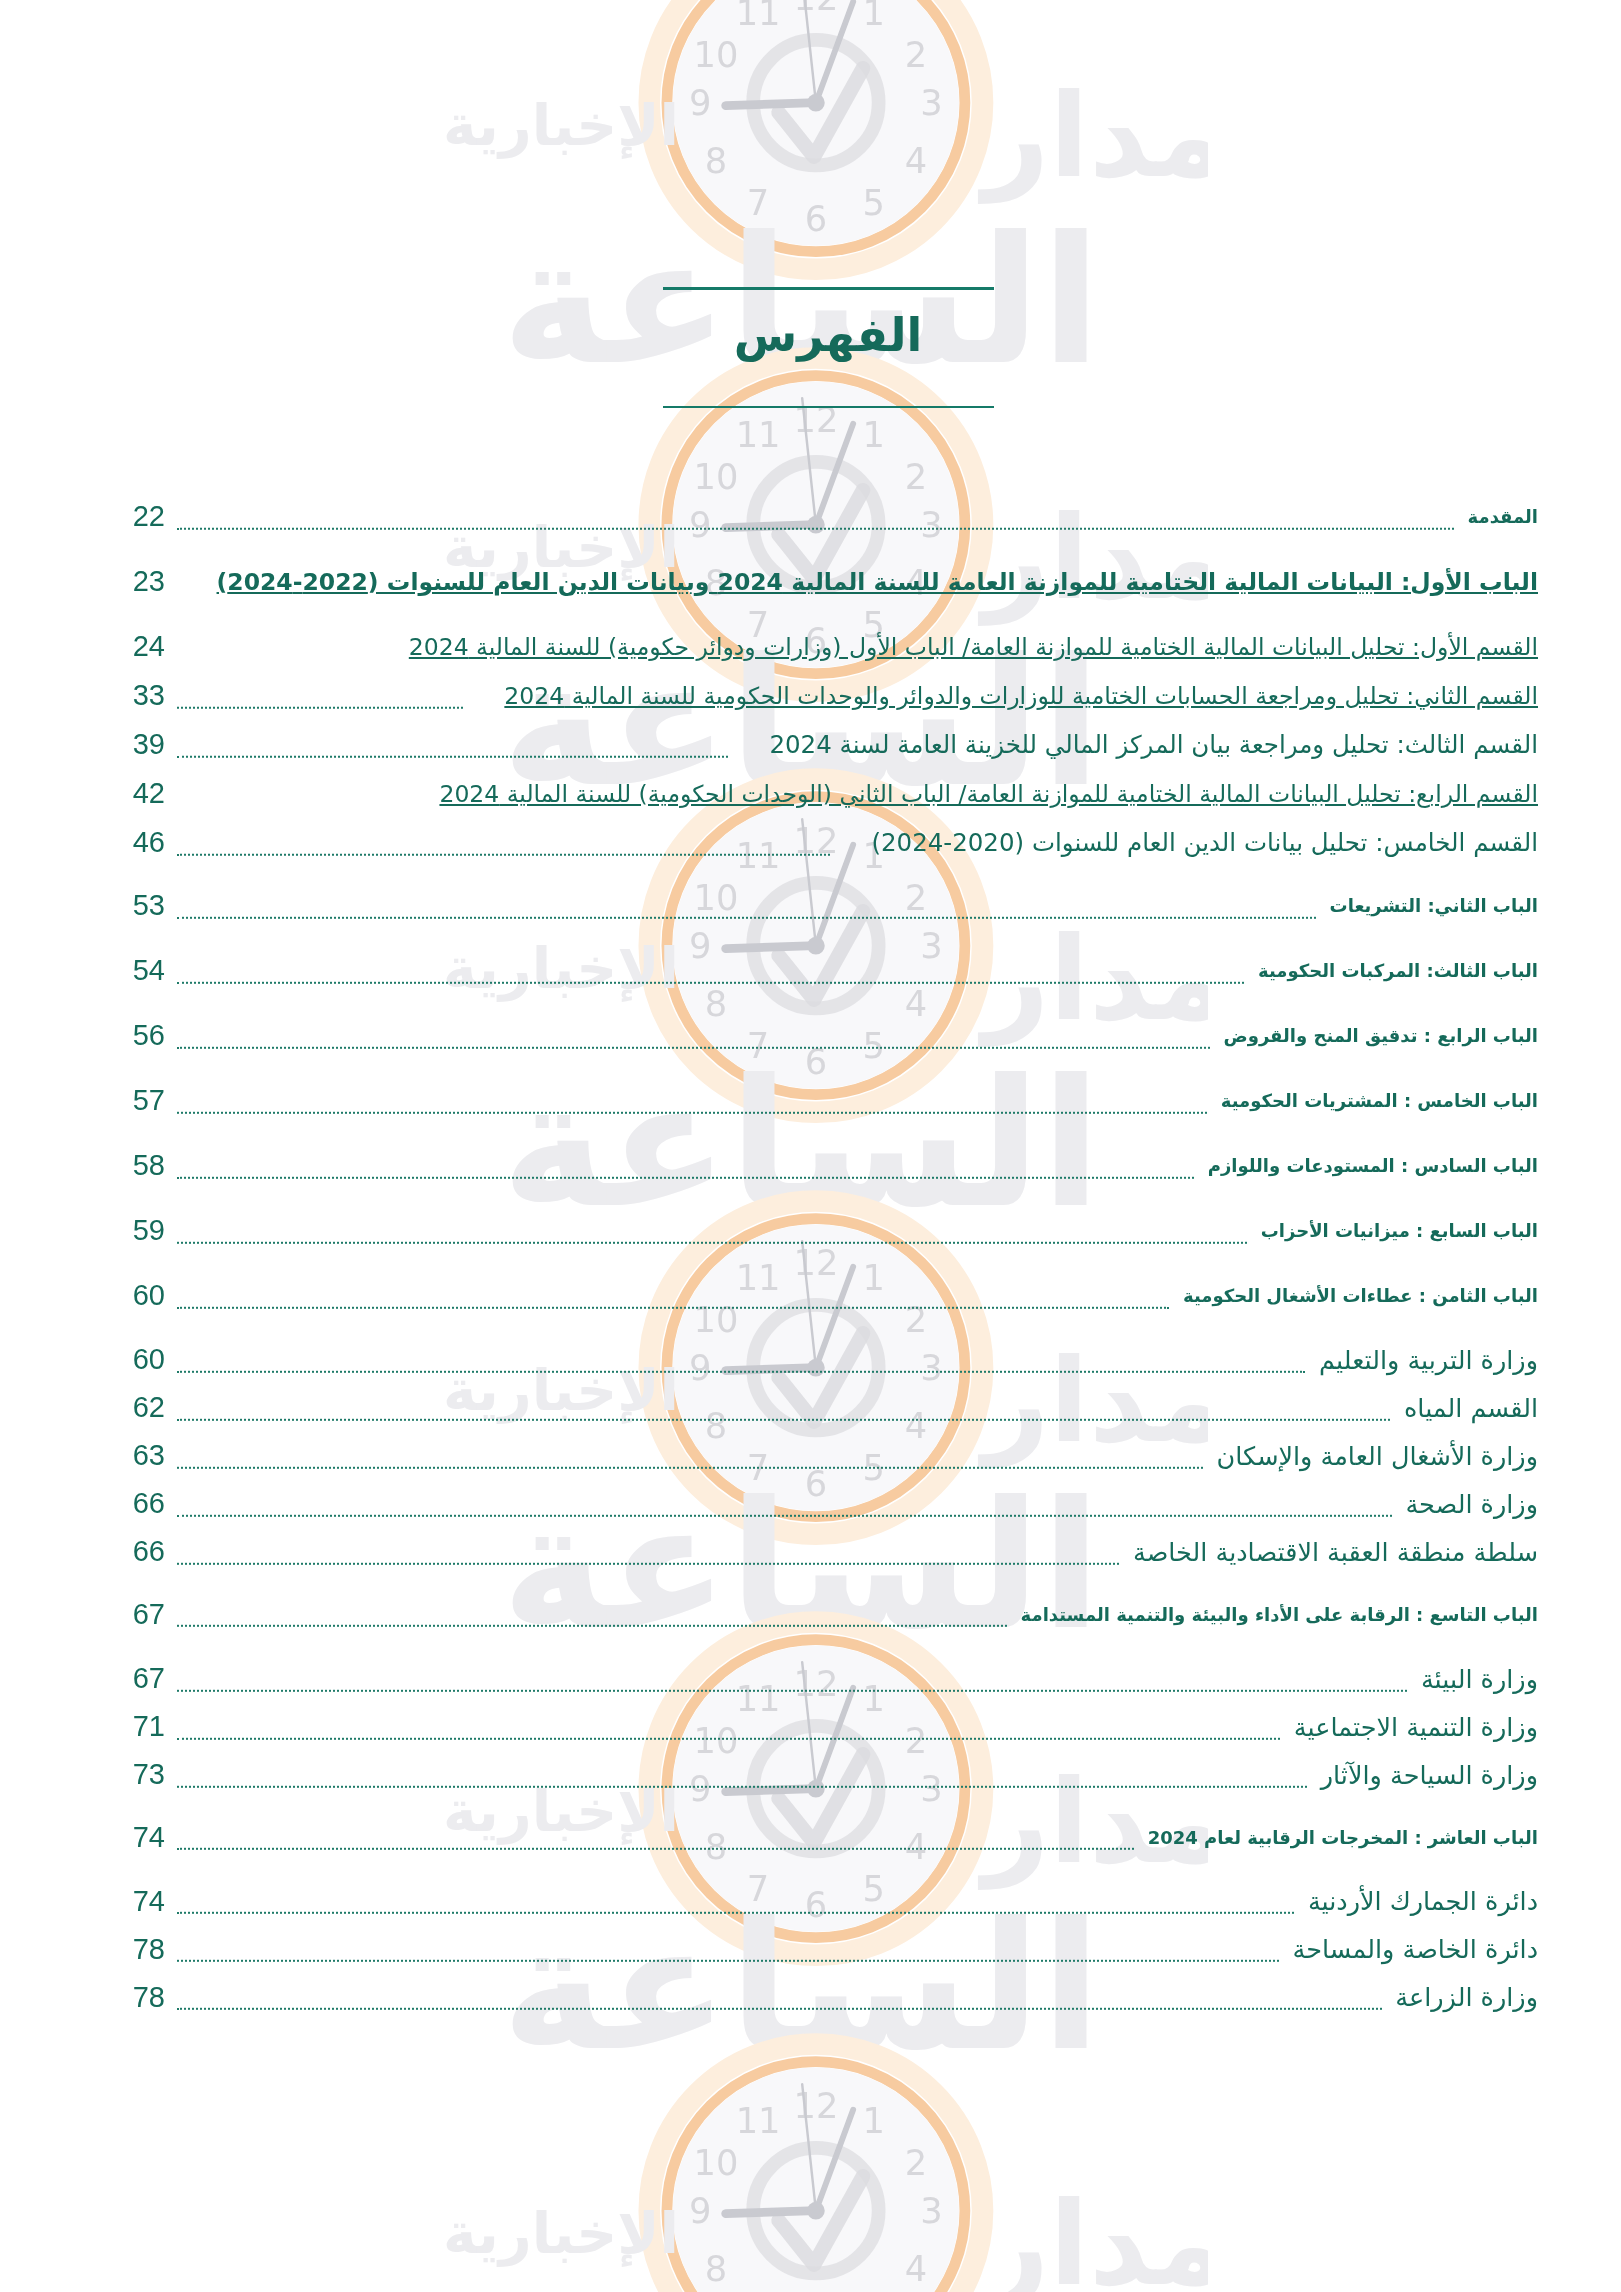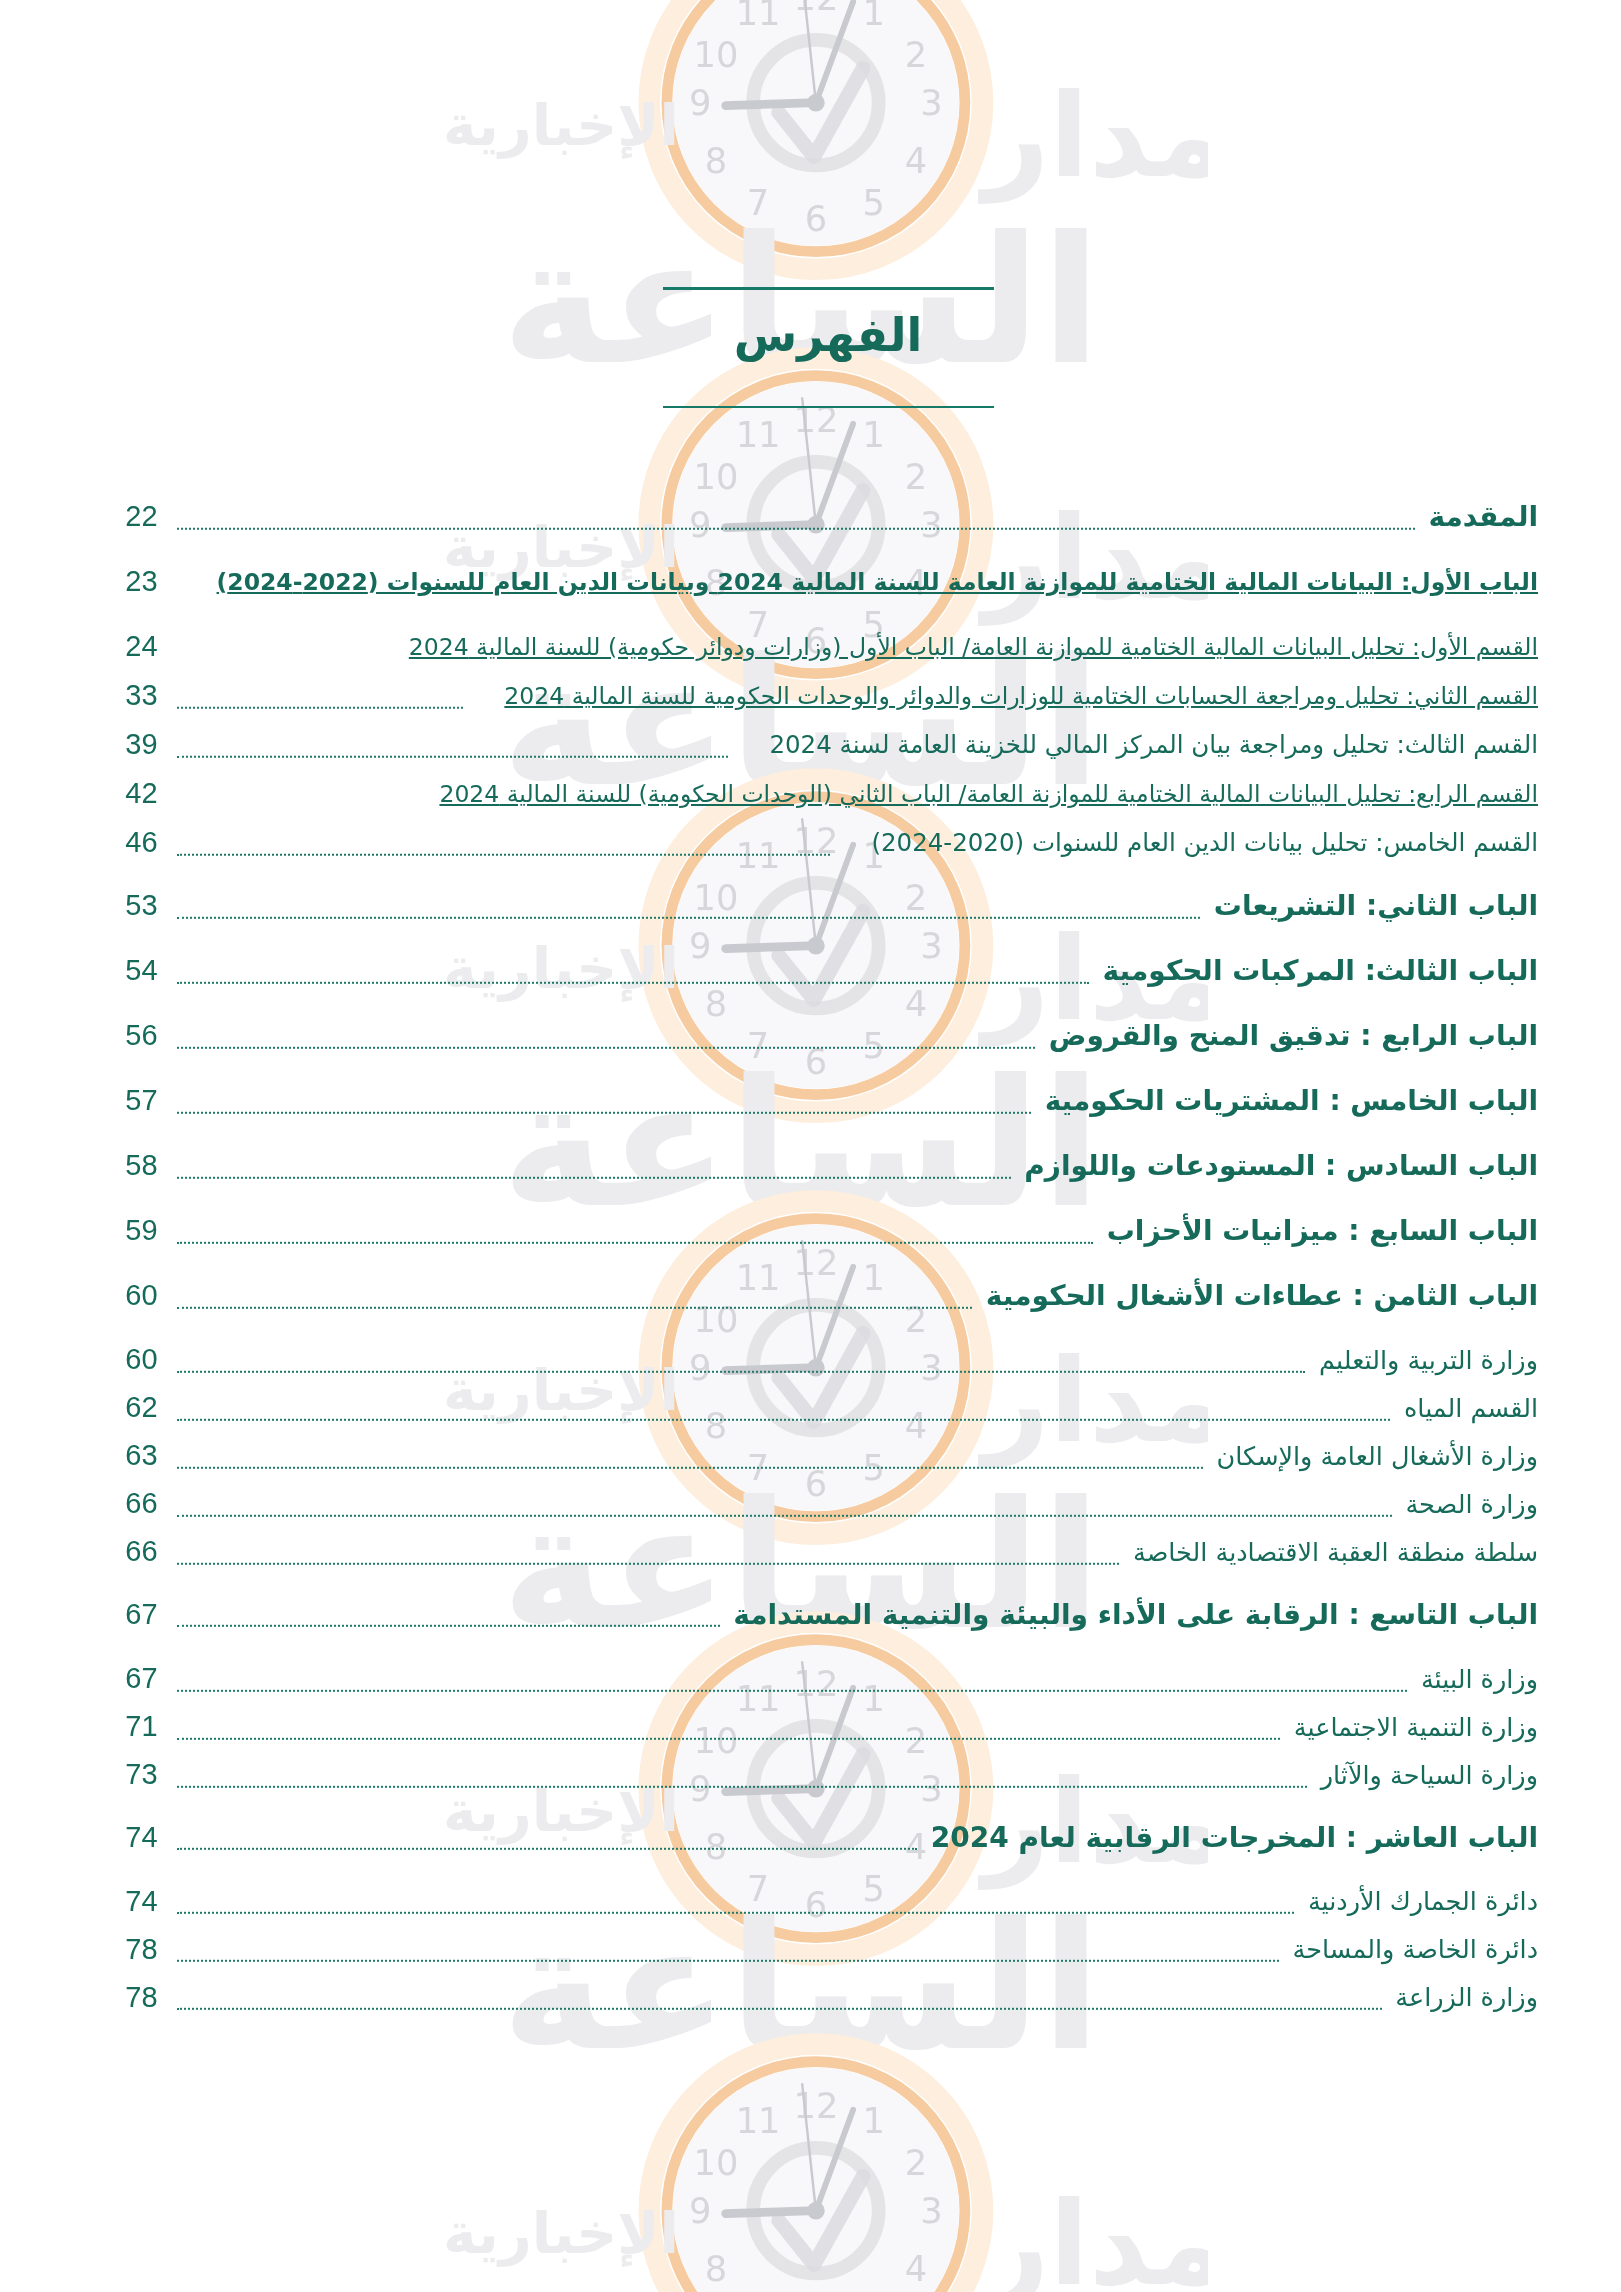--- a/index.html
+++ b/index.html
@@ -23,36 +23,36 @@
   .titlebox .rule{height:2.9px;background:#157a68;}
   .titlebox h1{
     margin:15.7px 0 41px;
     font-size:46px;line-height:59px;font-weight:bold;
     color:#156a5a;
   }
   .toc{direction:rtl;margin-top:76px;}
   .row{display:flex;align-items:center;}
   .row .lbl{color:#156a5a;white-space:nowrap;flex:none;}
   .row.ch{height:65px;}
-  .row.ch .lbl{font-weight:bold;font-size:28px;}
+  .row.ch .lbl{font-weight:bold;font-size:18px;}
   .row.sec{height:49px;}
   .row.sec .lbl{font-weight:normal;font-size:24.5px;margin-left:28px;}
   .row.sub{height:48px;}
   .row.sub .lbl{font-weight:normal;font-size:25.5px;}
   .row.long .lbl{font-size:23.5px;text-decoration:underline;}
   .row .lead{
     flex:1;height:3.9px;align-self:center;
     border-bottom:2.5px dotted #1e7a68;
     transform:translateY(9.8px);
     margin:0 13.7px 0 11.8px;
   }
   .row.nodots .lead{border-bottom:none;}
   .row .pg{
     flex:none;width:47px;
-    direction:ltr;text-align:center;
+    direction:ltr;text-align:right;
     font-family:"Liberation Sans","DejaVu Sans",sans-serif;
     font-size:29px;color:#156a5a;
   }
   .mt8{margin-top:7.8px;}
   .mt6{margin-top:5.9px;}
 </style>
 </head>
 <body>
 
 <div class="page">

